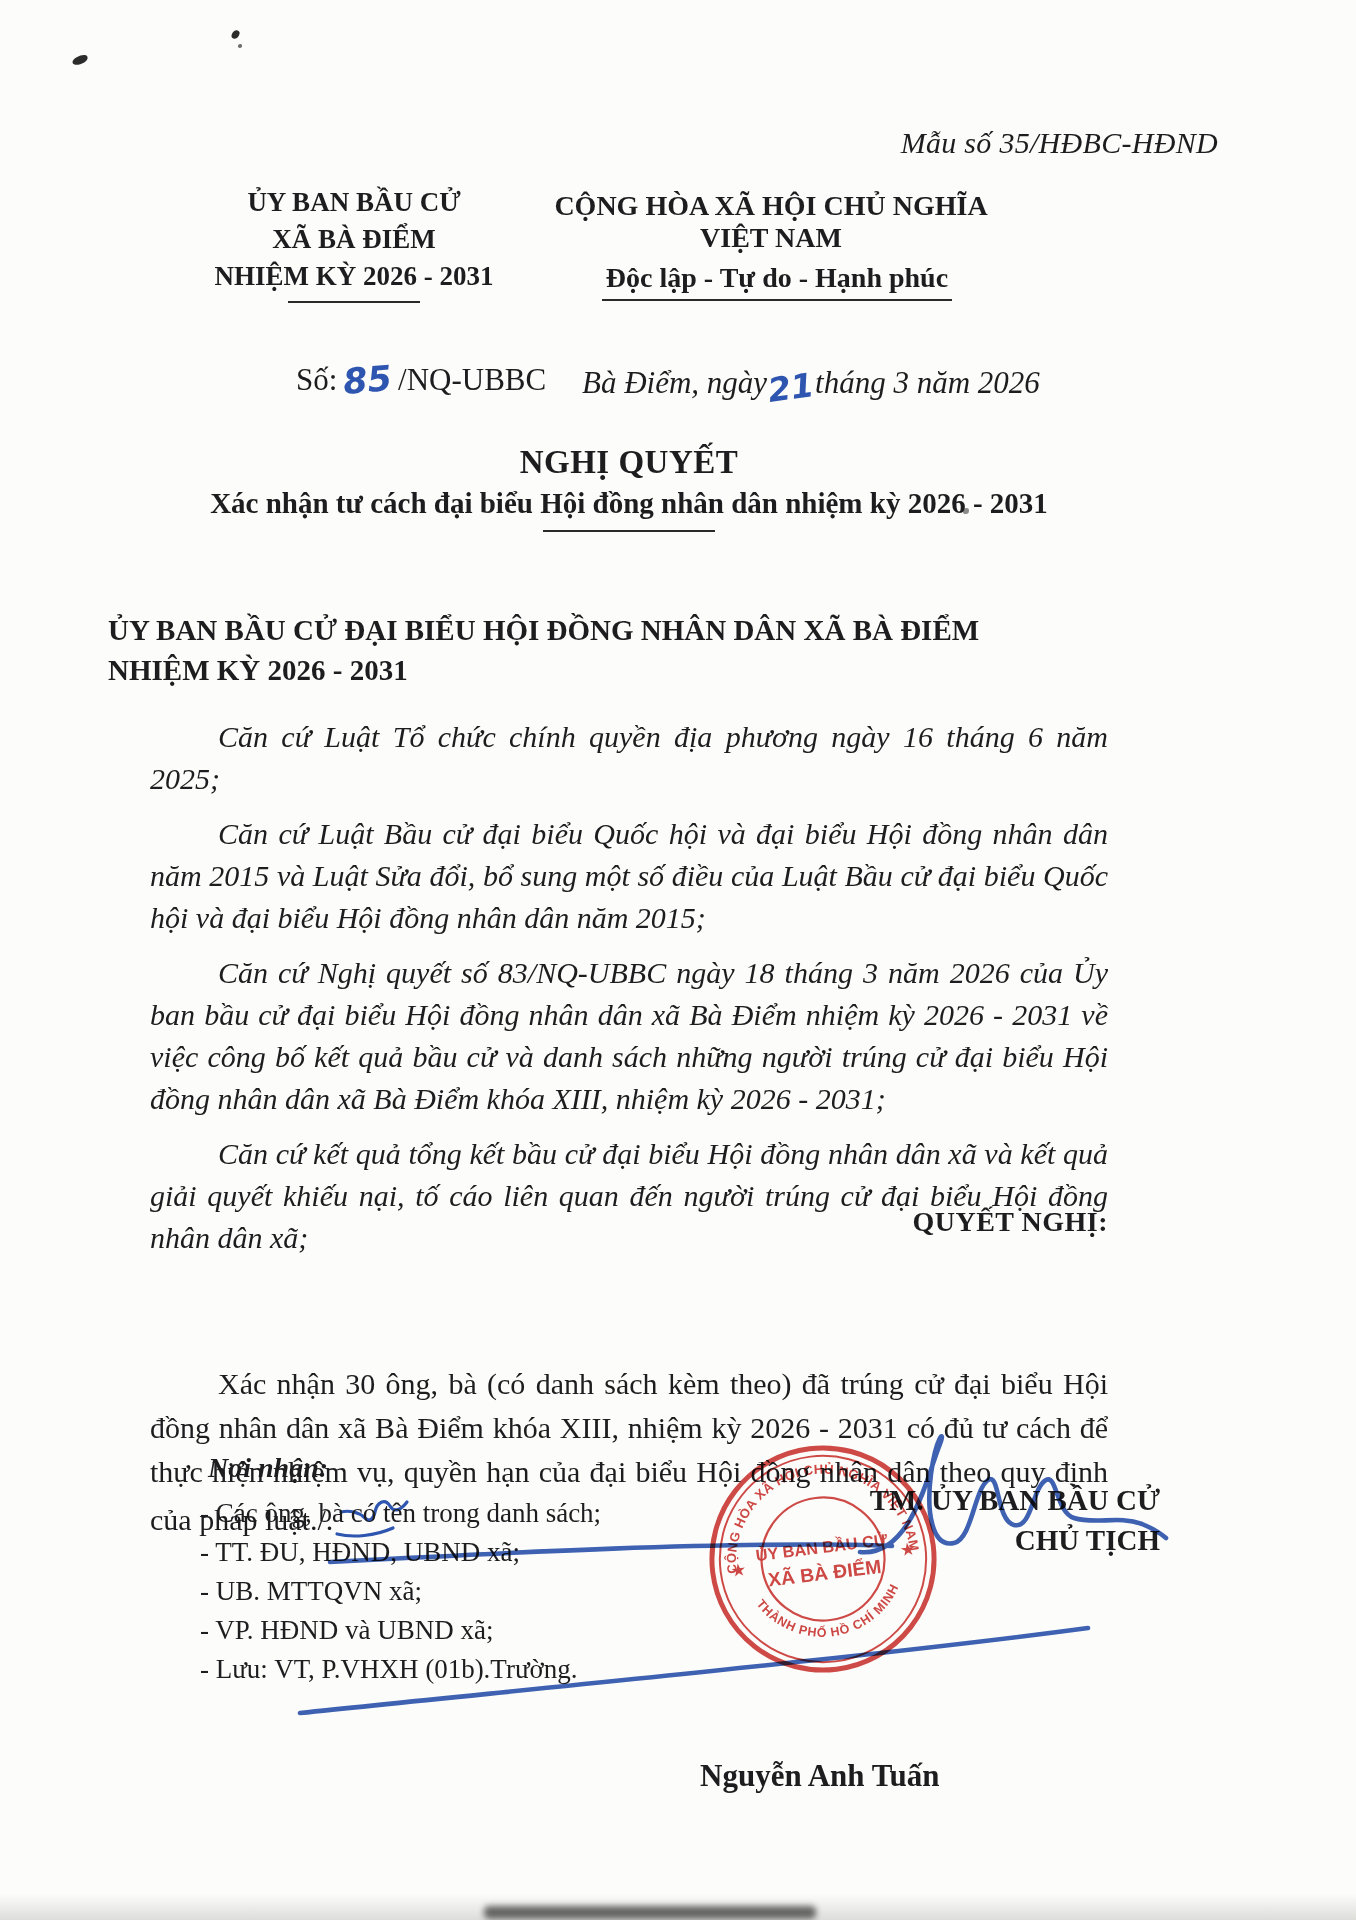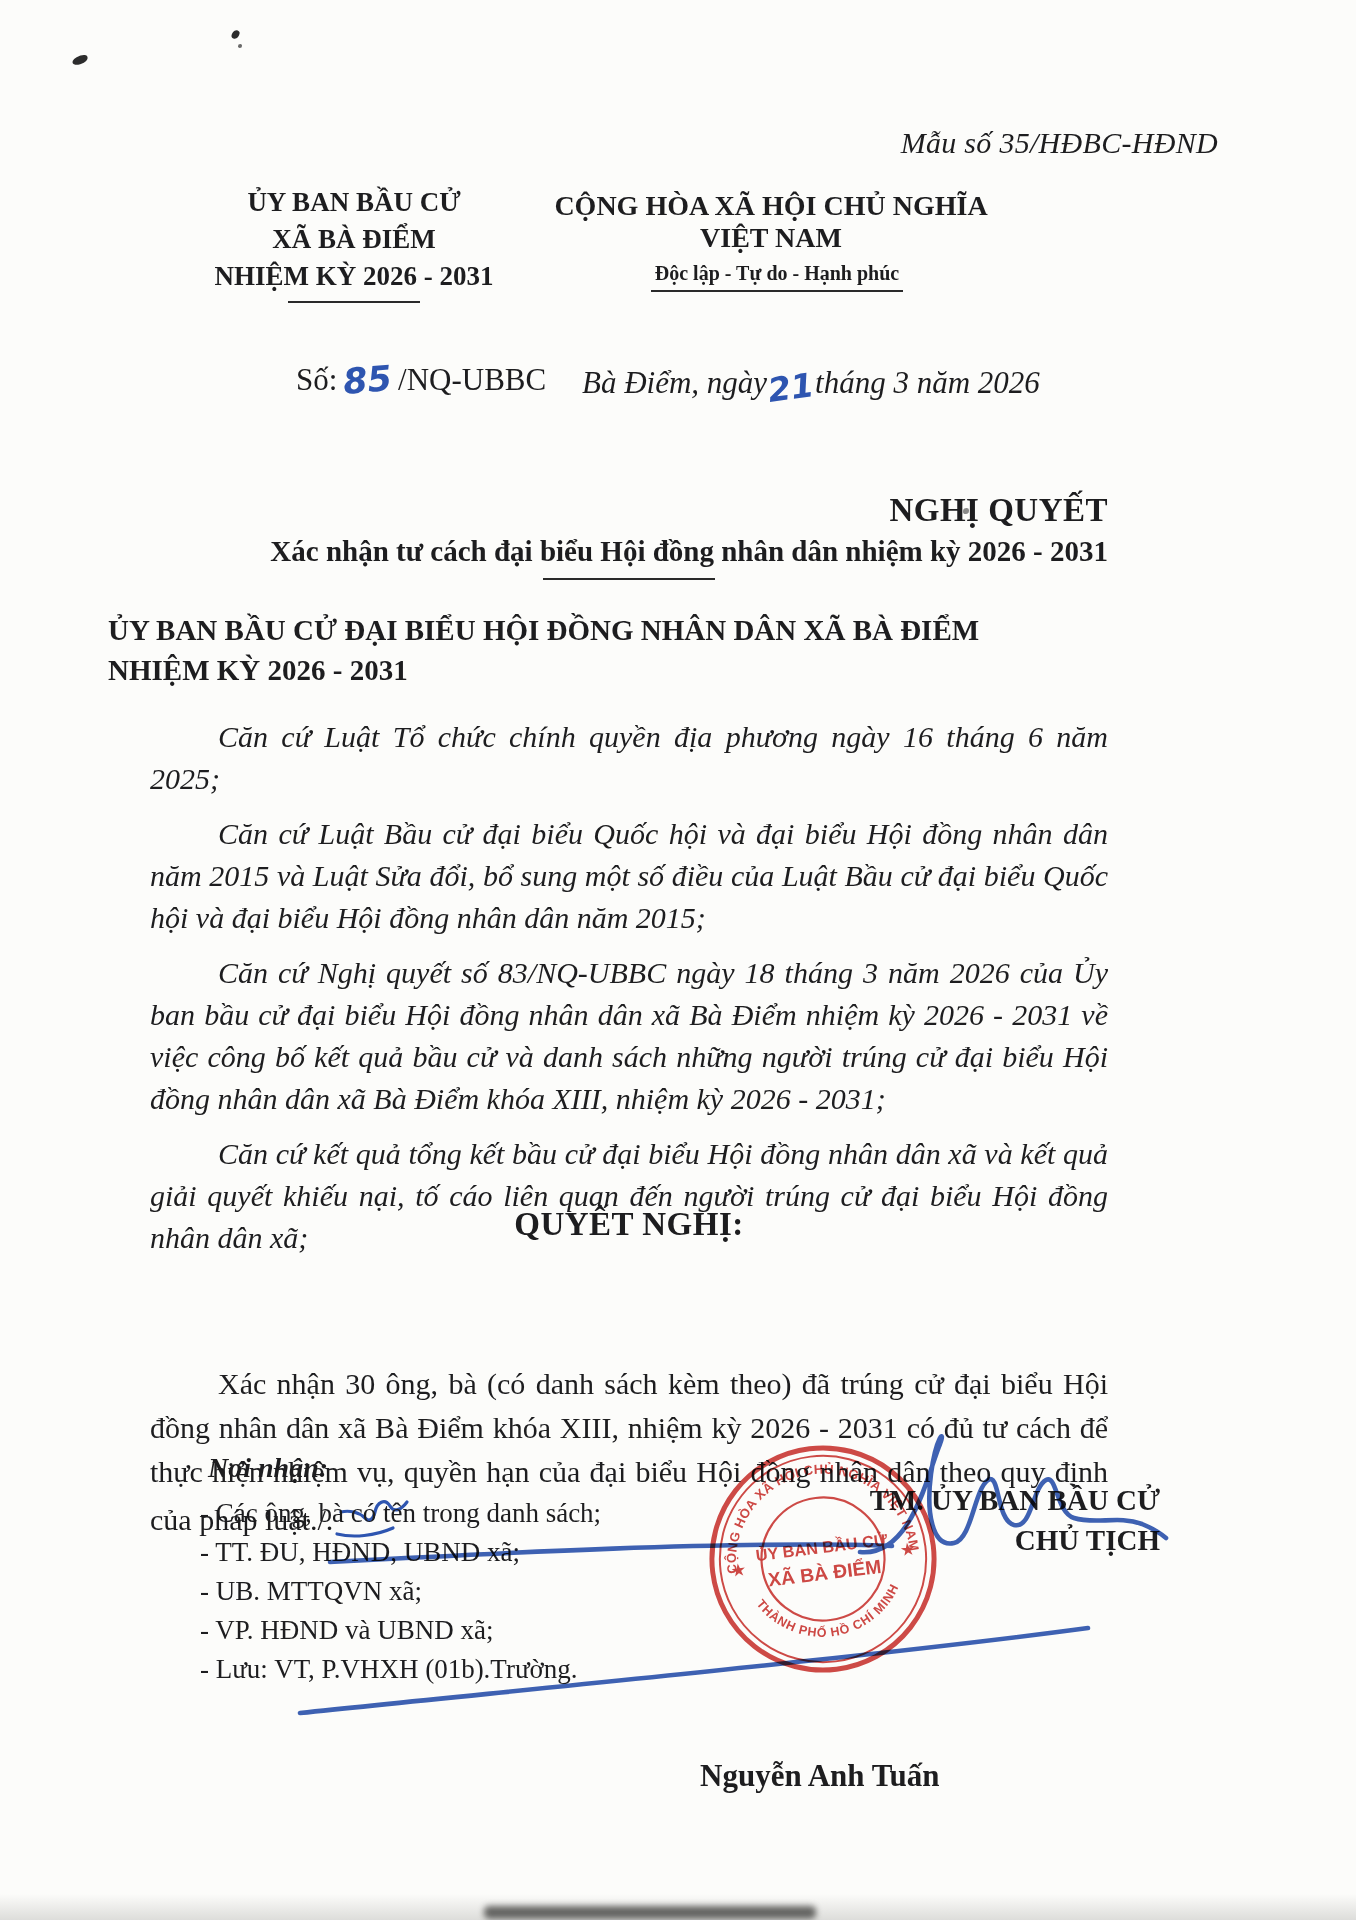--- a/index.html
+++ b/index.html
@@ -25,49 +25,49 @@
   .header-left{
     position:absolute;top:184px;left:88px;width:532px;
     text-align:center;font-weight:bold;font-size:27px;line-height:37px;
   }
   .header-left .rule{width:132px;border-top:2.5px solid #2a2a2a;margin:6px auto 0;}
   .header-right{
     position:absolute;top:190px;left:518px;width:506px;text-align:center;
   }
   .header-right .motto1{font-weight:bold;font-size:28px;}
   .header-right .motto2{
-    display:inline-block;font-weight:bold;font-size:20px;margin-top:8px;
+    display:inline-block;font-weight:bold;font-size:28px;margin-top:8px;
     padding:0 4px 5px;border-bottom:2.5px solid #2a2a2a;margin-left:12px;
   }
   .doc-number{position:absolute;top:358px;left:296px;font-size:31px;}
   .date-line{position:absolute;top:362px;left:582px;font-style:italic;font-size:31px;}
   .handwritten{
     font-family:"DejaVu Sans",sans-serif;font-style:italic;font-weight:bold;
     color:var(--blue);display:inline-block;
   }
   .hw-number{font-size:35px;transform:rotate(-5deg);margin:0 6px;position:relative;top:2px;}
   .hw-day{font-size:33px;transform:rotate(-8deg);margin:0 1px;position:relative;top:6px;}
   
-  .title-block{position:absolute;top:492px;left:150px;width:958px;text-align:right;}
+  .title-block{position:absolute;top:444px;left:150px;width:958px;text-align:center;}
   .title-main{font-weight:bold;font-size:33px;letter-spacing:.5px;}
   .title-sub{font-weight:bold;font-size:29px;margin-top:6px;}
   .title-block .rule{width:172px;border-top:2.5px solid #2a2a2a;margin:10px auto 0;}
   .issuer-block{
     position:absolute;top:610px;left:108px;width:1042px;text-align:left;
     font-weight:bold;font-size:29px;line-height:40px;
   }
   
   .recitals{position:absolute;top:716px;left:150px;width:958px;}
   .recitals p{
     margin:0 0 13px;font-style:italic;font-size:30px;line-height:42px;
     text-align:justify;text-indent:68px;
   }
   .decision-heading{
     position:absolute;top:1206px;left:150px;width:958px;
-    text-align:center;font-weight:bold;font-size:33px;letter-spacing:.5px;
+    text-align:right;font-weight:bold;font-size:28px;letter-spacing:.5px;
   }
   .decision-body{
     position:absolute;top:1332px;left:150px;width:958px;
     font-size:30px;line-height:44px;text-align:justify;text-indent:68px;
   }
   .pen-flourish{vertical-align:-10px;margin-left:2px;}
   
   .recipients{position:absolute;top:1452px;left:200px;width:430px;}
   .recip-label{font-weight:bold;font-style:italic;font-size:28px;margin-left:8px;}
   .recipients ul{list-style:none;margin:10px 0 0;padding:0;font-size:27px;line-height:39px;}

